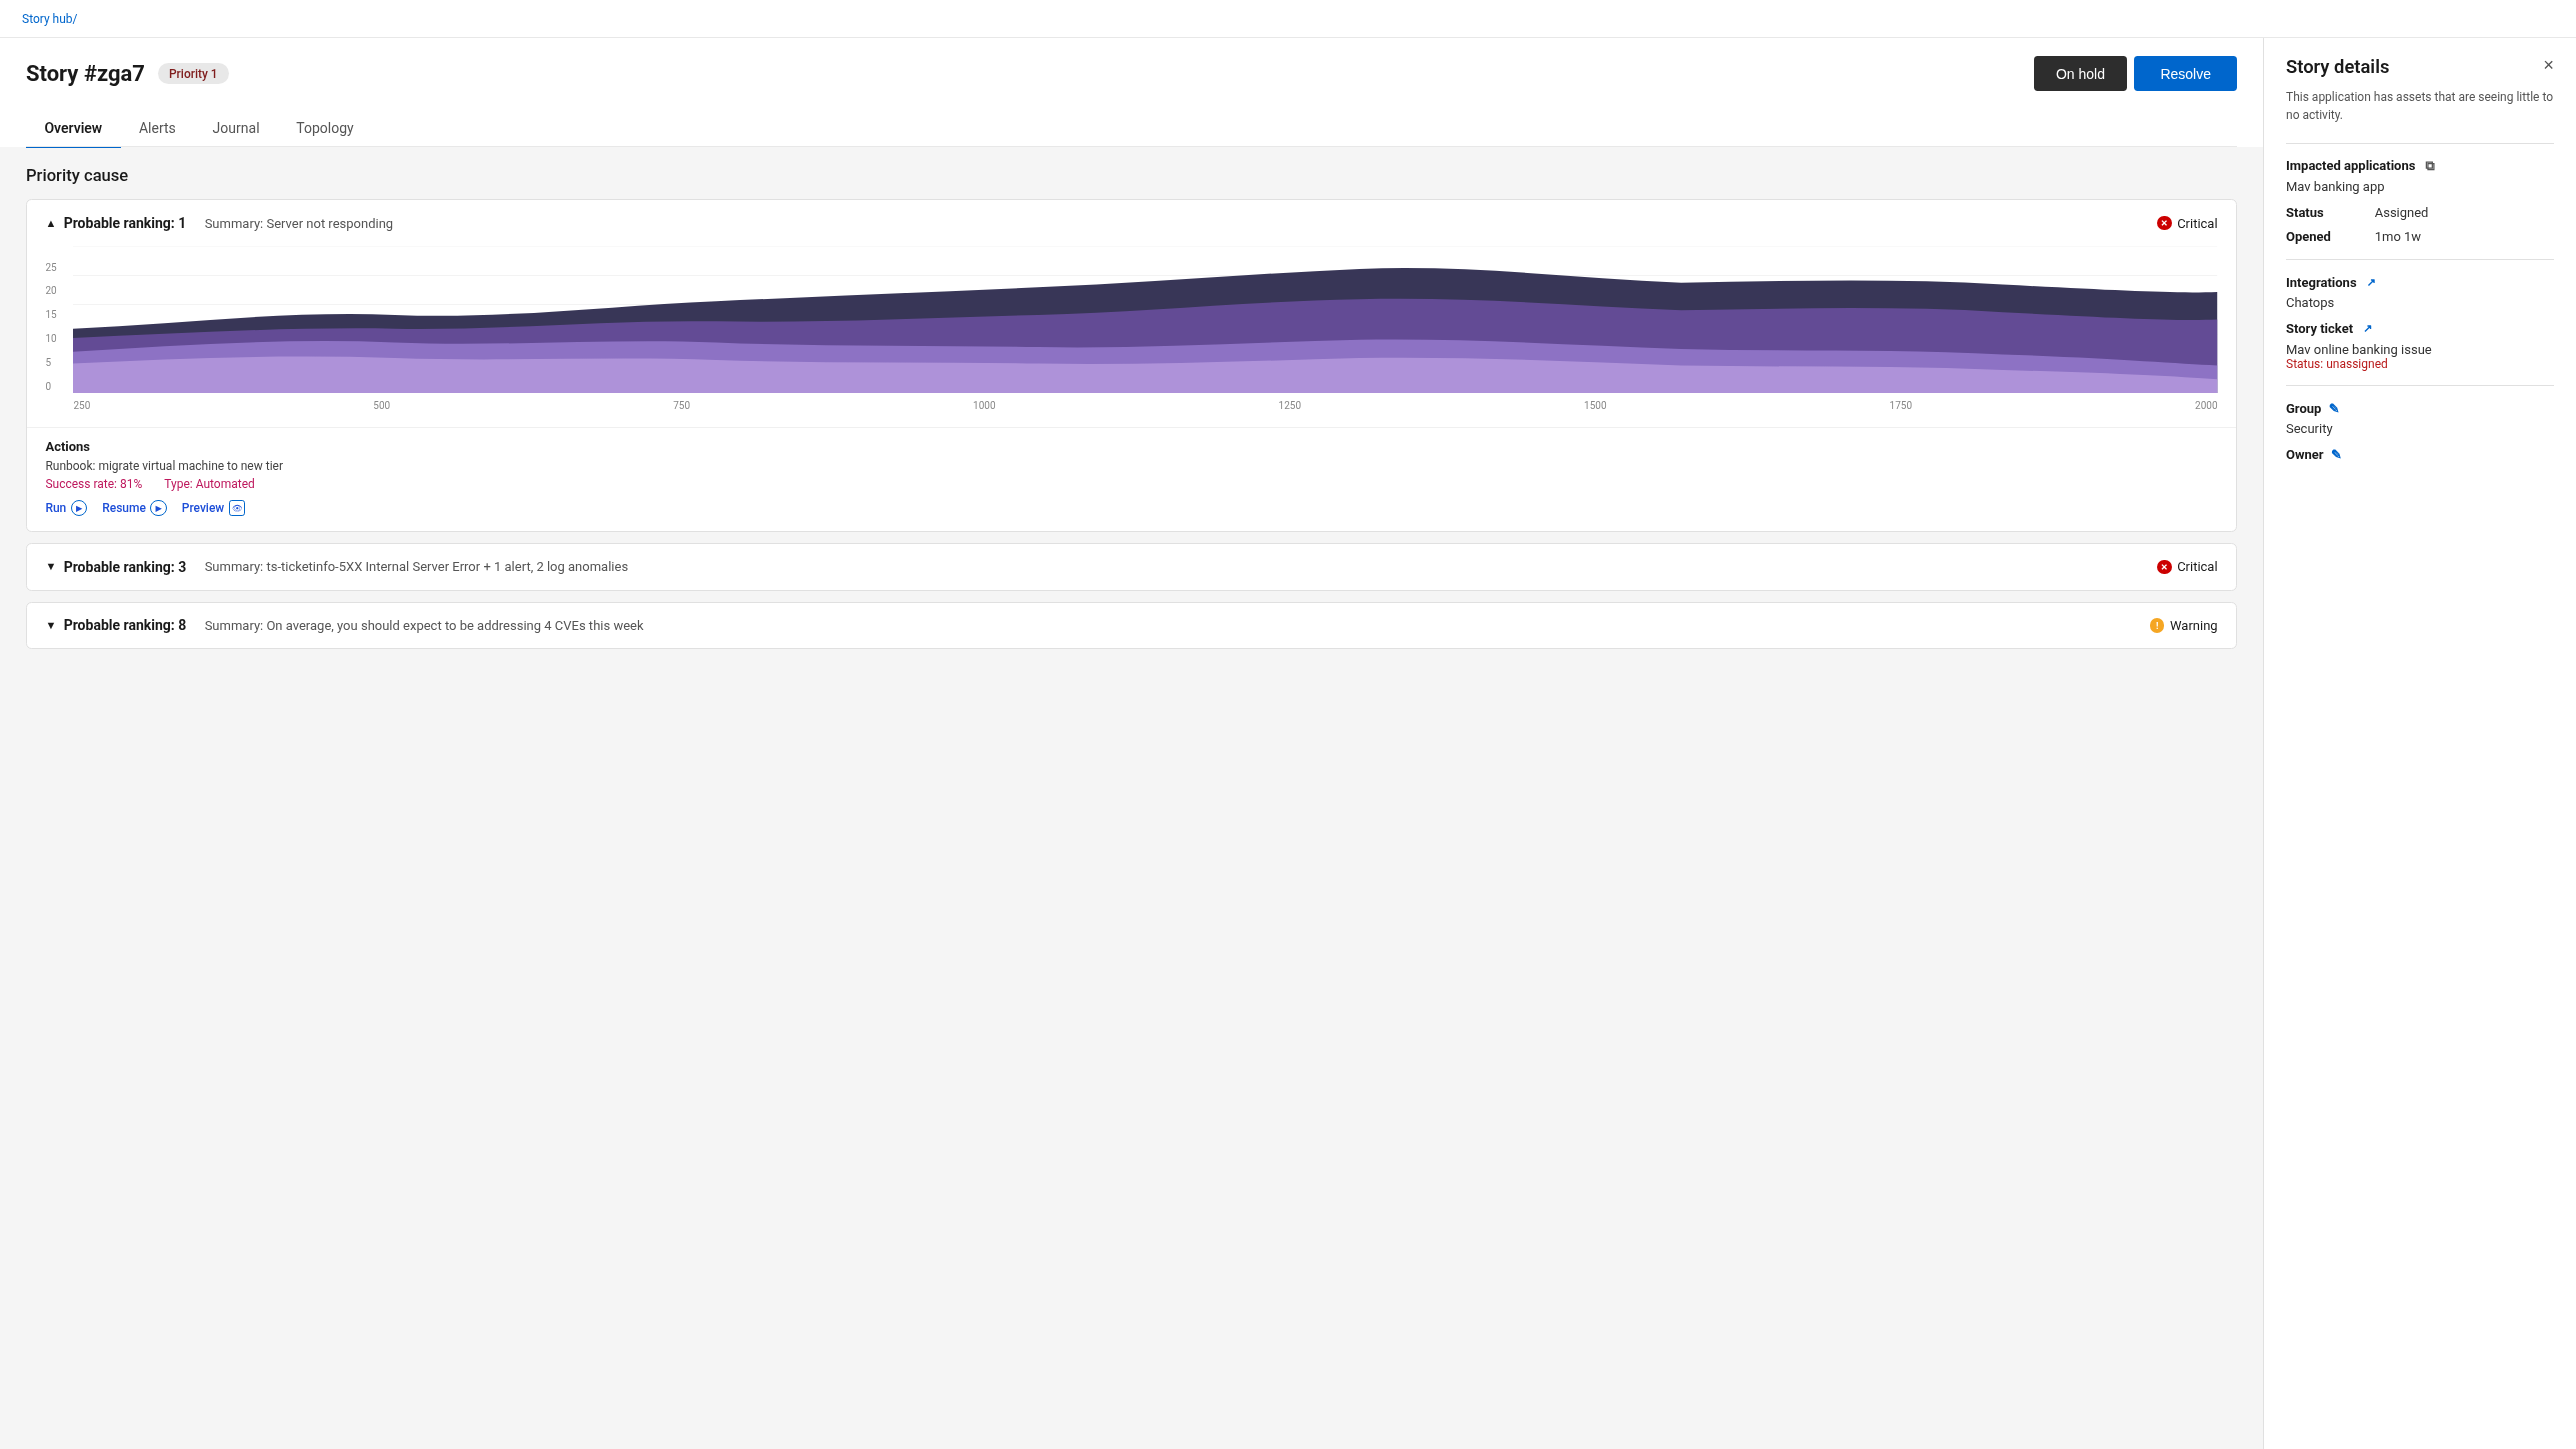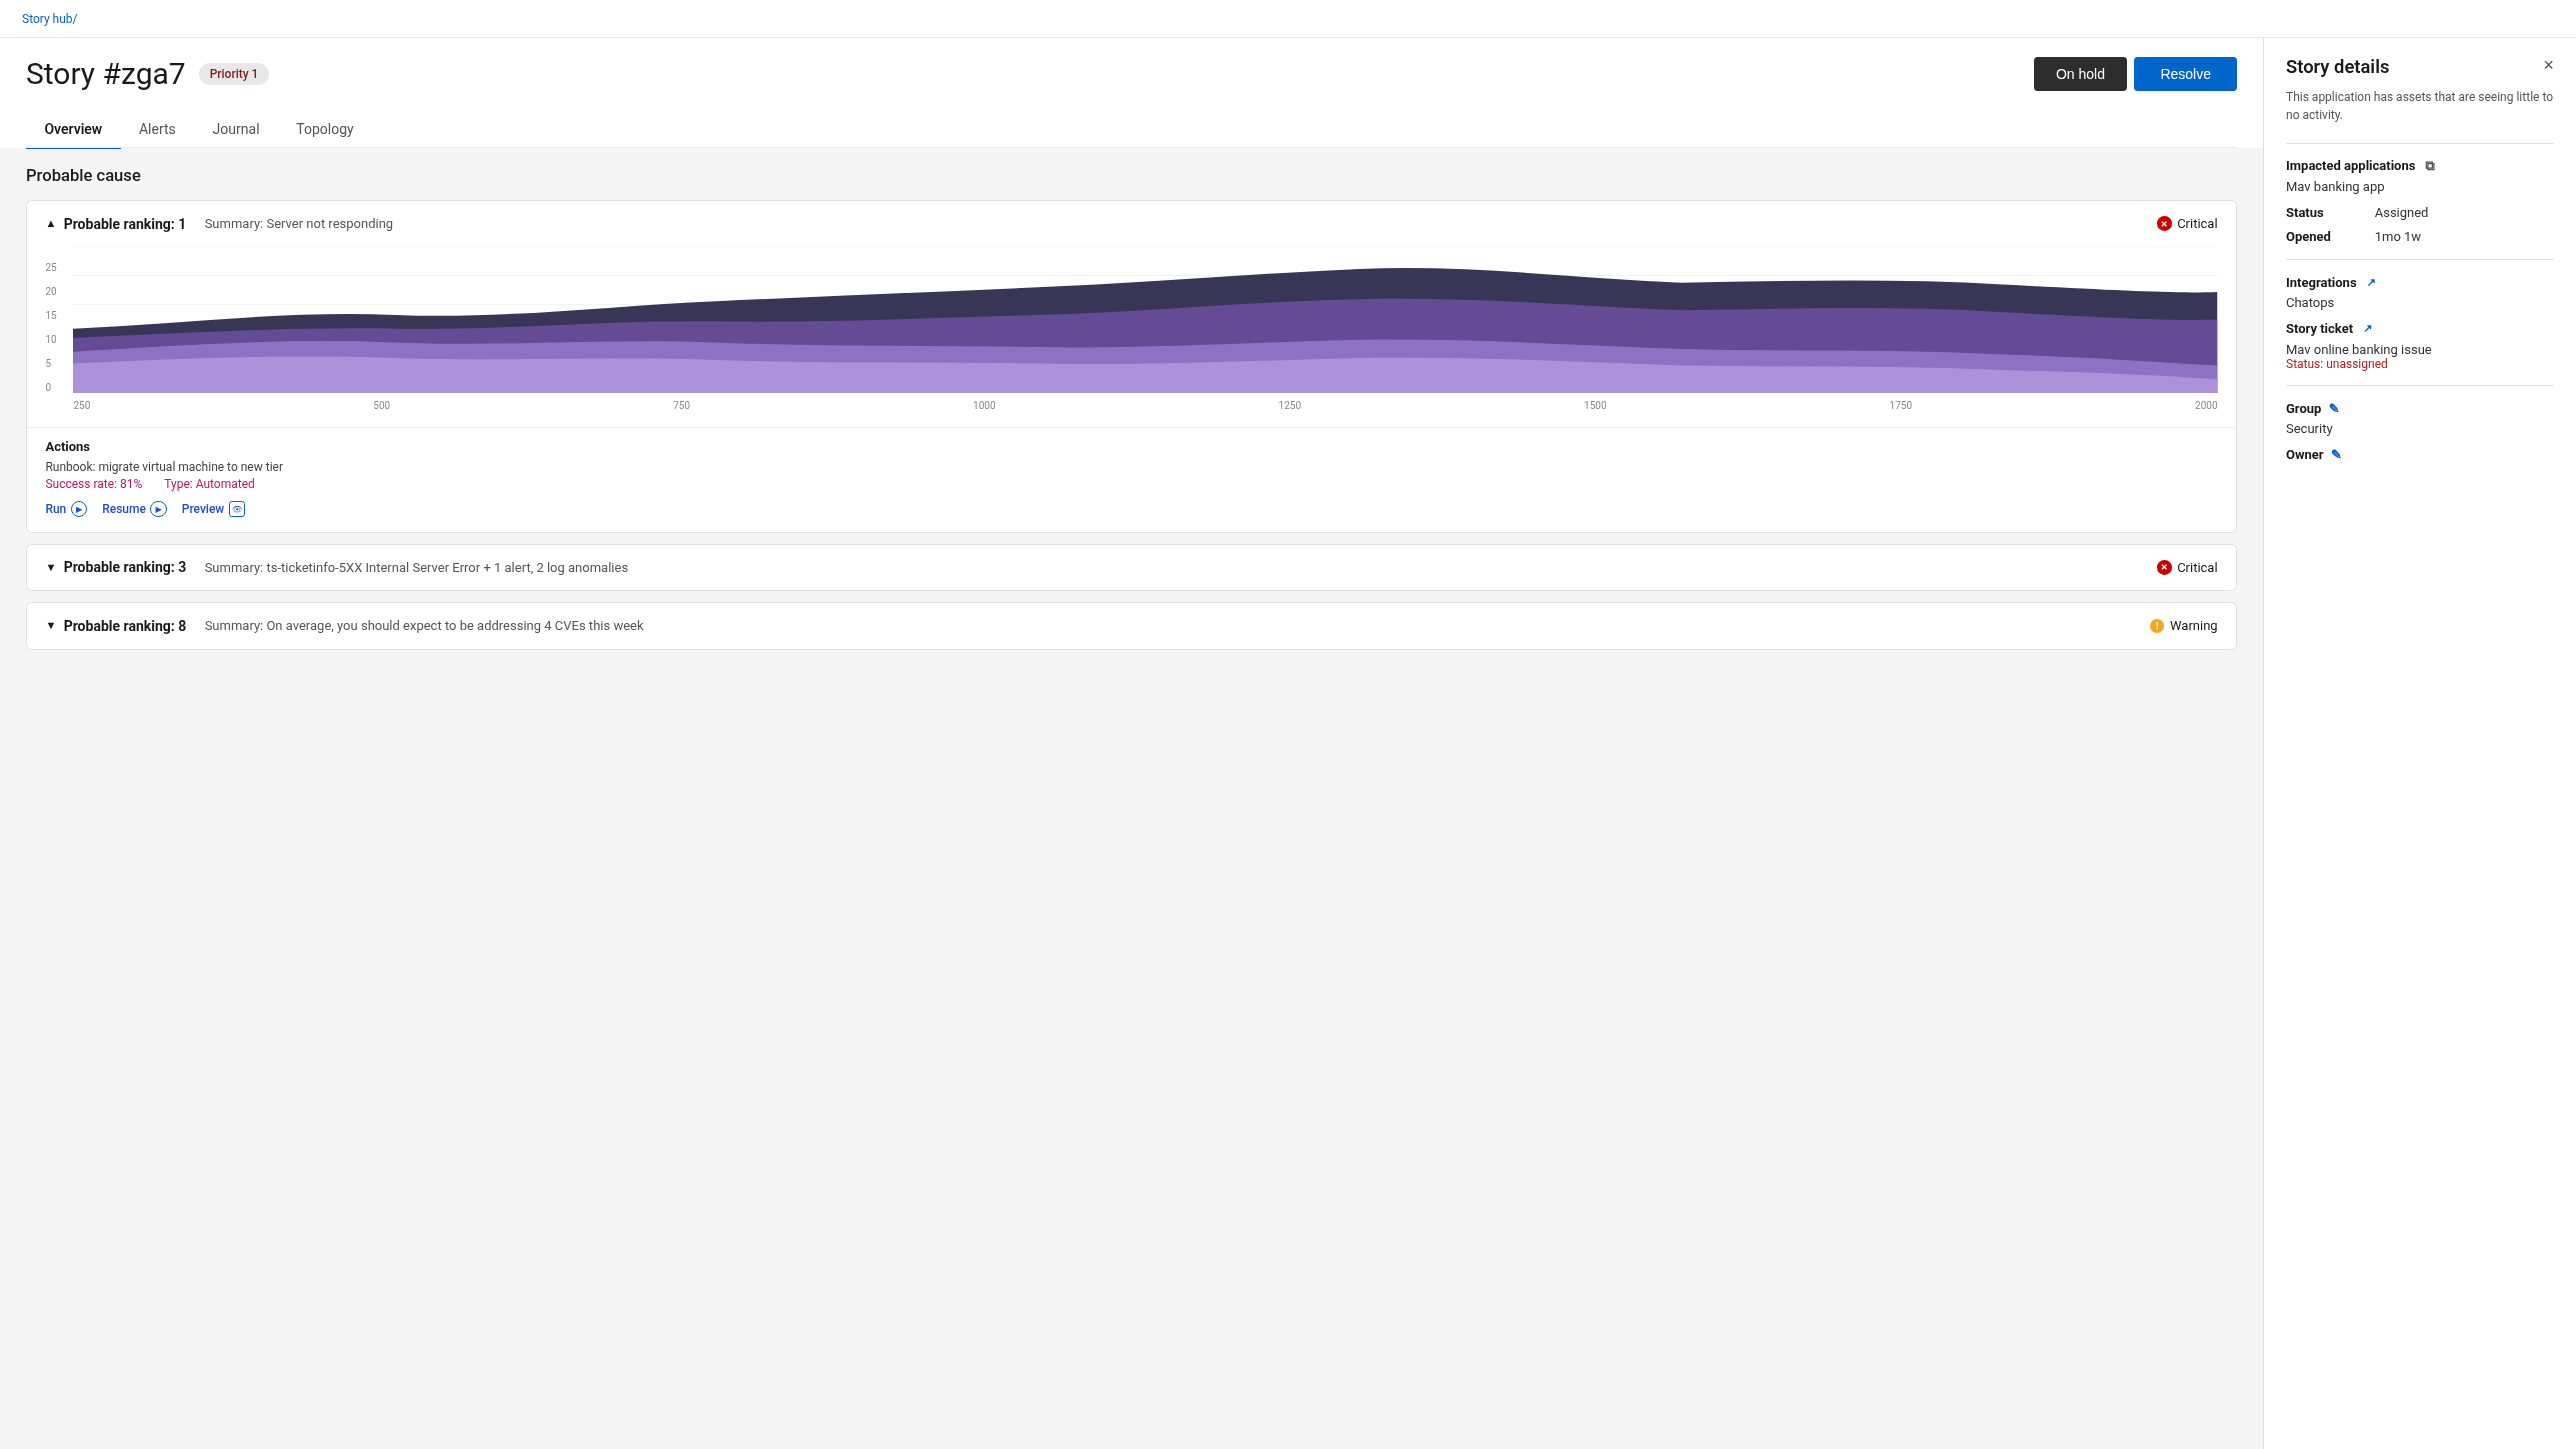--- a/index.html
+++ b/index.html
@@ -39,22 +39,22 @@
       margin-bottom: 18.4px;
     }
 
     .story-title-left {
       display: flex;
       align-items: center;
       gap: 13px;
     }
 
     .story-title {
-      font-size: 30px;
-      font-weight: 400;
+      font-size: 22px;
+      font-weight: 700;
       color: #1a1a1a;
     }
 
     .priority-badge {
       background: #e8e8e8;
       color: #7f1d1d;
       font-size: 12px;
       font-weight: 500;
       padding: 3.7px 11px;
       border-radius: 11px;
@@ -431,21 +431,21 @@
 
       <div class="tabs-row">
         <a class="tab active">Overview</a>
         <a class="tab">Alerts</a>
         <a class="tab">Journal</a>
         <a class="tab">Topology</a>
       </div>
     </div>
 
     <div class="page-content">
-      <div class="probable-cause-title">Probable cause</div>
+      <div class="probable-cause-title">Priority cause</div>
 
       <div class="ranking-card">
         <div class="ranking-header">
           <div class="ranking-toggle">
             <span class="chevron">▲</span>
             <span>Probable ranking: 1</span>
           </div>
           <div class="ranking-summary">Summary: Server not responding</div>
           <div class="ranking-severity">
             <span class="severity-dot-critical"></span>

